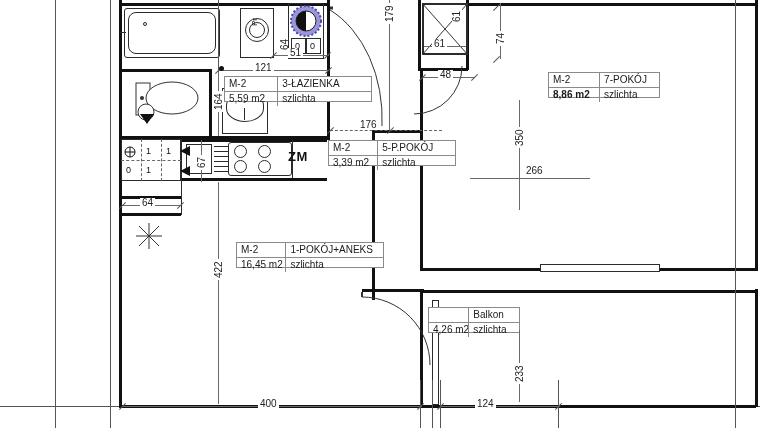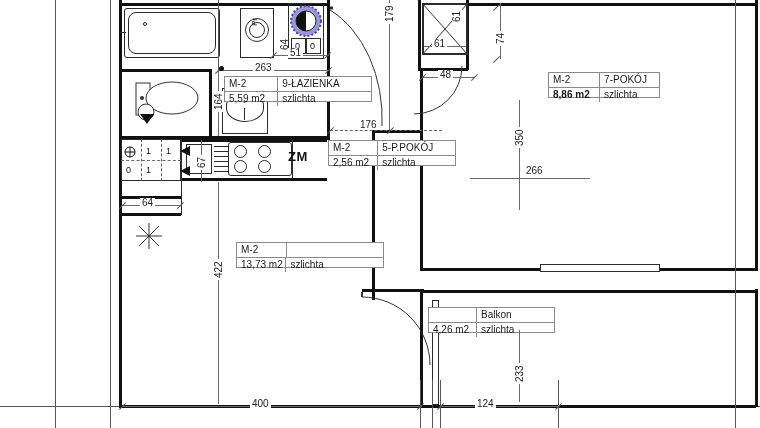--- a/index.html
+++ b/index.html
@@ -179,75 +179,76 @@
 
   <div class="box" style="left:422px;top:3px;width:46px;height:52px;border-width:2px;"></div>
   <svg style="position:absolute;left:422px;top:3px;width:46px;height:52px;">
     <line x1="0" y1="0" x2="46" y2="52" stroke="#333" stroke-width="1"></line>
     <line x1="46" y1="0" x2="0" y2="52" stroke="#333" stroke-width="1"></line>
   </svg>
 
   <div class="rlabel" style="left:224px;top:76px;width:148px;height:26px;">
     <div class="row">
       <div class="c1" style="width:54px;">M-2</div>
-      <div class="c2" style="width:94px;">9-ŁAZIENKA</div>
+      <div class="c2" style="width:94px;">3-ŁAZIENKA</div>
     </div>
     <div class="row">
       <div class="c1" style="width:54px;">5,59 m2</div>
       <div class="c2" style="width:94px;">szlichta</div>
     </div>
   </div>
 
   <div class="rlabel" style="left:328px;top:140px;width:128px;height:26px;">
     <div class="row">
       <div class="c1" style="width:50px;">M-2</div>
       <div class="c2" style="width:78px;">5-P.POKÓJ</div>
     </div>
     <div class="row">
-      <div class="c1" style="width:50px;">2,56 m2</div>
+      <div class="c1" style="width:50px;">3,39 m2</div>
       <div class="c2" style="width:78px;">szlichta</div>
     </div>
   </div>
 
   <div class="rlabel" style="left:236px;top:242px;width:148px;height:26px;">
     <div class="row">
       <div class="c1" style="width:50px;">M-2</div>
-    </div>
-    <div class="row">
-      <div class="c1" style="width:50px;">13,73 m2</div>
+      <div class="c2" style="width:98px;">1-POKÓJ+ANEKS</div>
+    </div>
+    <div class="row">
+      <div class="c1" style="width:50px;">16,45 m2</div>
       <div class="c2" style="width:98px;">szlichta</div>
     </div>
   </div>
 
   <div class="rlabel" style="left:548px;top:72px;width:112px;height:26px;">
     <div class="row">
       <div class="c1" style="width:52px;">M-2</div>
       <div class="c2" style="width:60px;">7-POKÓJ</div>
     </div>
     <div class="row">
       <div class="c1" style="width:52px;font-weight:bold;">8,86 m2</div>
       <div class="c2" style="width:60px;">szlichta</div>
     </div>
   </div>
 
-  <div class="rlabel" style="left:428px;top:307px;width:127px;height:26px;">
+  <div class="rlabel" style="left:428px;top:307px;width:92px;height:26px;">
     <div class="row">
       <div class="c1" style="width:48px;"></div>
       <div class="c2" style="width:60px;">Balkon</div>
     </div>
     <div class="row">
       <div class="c1" style="width:48px;">4,26 m2</div>
       <div class="c2" style="width:60px;">szlichta</div>
     </div>
   </div>
 
   <div class="ln h dim" style="left:218px;top:70px;width:110px;"></div>
   <div class="tick" style="left:218px;top:66px;"></div>
   <div class="tick" style="left:328px;top:66px;"></div>
-  <div class="dt" style="left:253px;top:63px;">263</div>
+  <div class="dt" style="left:253px;top:63px;">121</div>
   <div class="box" style="left:219px;top:66px;width:5px;height:5px;border-radius:50%;background:#111;border:none;"></div>
 
   <div class="ln h dim" style="left:273px;top:55px;width:56px;"></div>
   <div class="tick" style="left:273px;top:51px;"></div>
   <div class="tick" style="left:327px;top:51px;"></div>
   <div class="dt" style="left:288px;top:48px;">51</div>
 
   <div class="ln v dim" style="left:218px;top:72px;height:64px;"></div>
   <div class="dtv" style="left:214px;top:112px;">164</div>
 
@@ -293,21 +294,21 @@
 
   <div class="ln h dim" style="left:470px;top:178px;width:120px;"></div>
   <div class="dt" style="left:524px;top:166px;">266</div>
 
   <div class="ln v dim" style="left:519px;top:330px;height:72px;"></div>
   <div class="dtv" style="left:515px;top:384px;">233</div>
 
   <div class="ln h dim" style="left:122px;top:406px;width:300px;"></div>
   <div class="tick" style="left:122px;top:402px;"></div>
   <div class="tick" style="left:420px;top:402px;"></div>
-  <div class="dt" style="left:250px;top:399px;">400</div>
+  <div class="dt" style="left:258px;top:399px;">400</div>
 
   <div class="ln h dim" style="left:440px;top:406px;width:120px;"></div>
   <div class="tick" style="left:440px;top:402px;"></div>
   <div class="tick" style="left:558px;top:402px;"></div>
   <div class="dt" style="left:475px;top:399px;">124</div>
 
   <div class="ln v thin" style="left:420px;top:380px;height:48px;"></div>
   <div class="ln v thin" style="left:432px;top:380px;height:48px;"></div>
   <div class="ln v thin" style="left:440px;top:380px;height:48px;"></div>
   <div class="ln v thin" style="left:558px;top:380px;height:48px;"></div>

